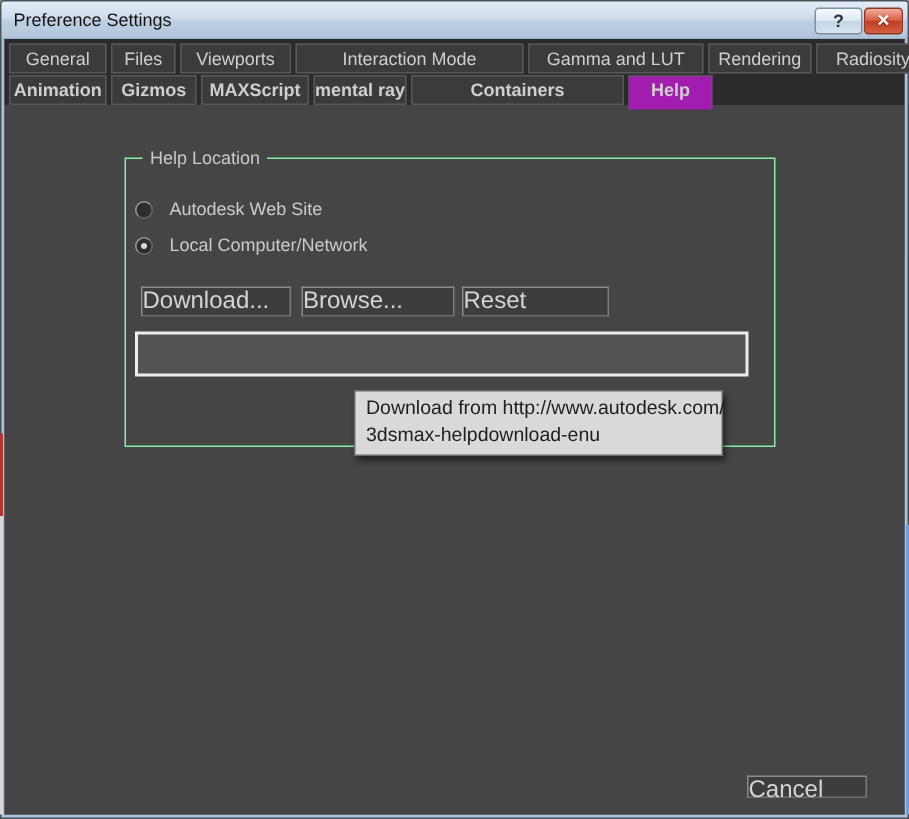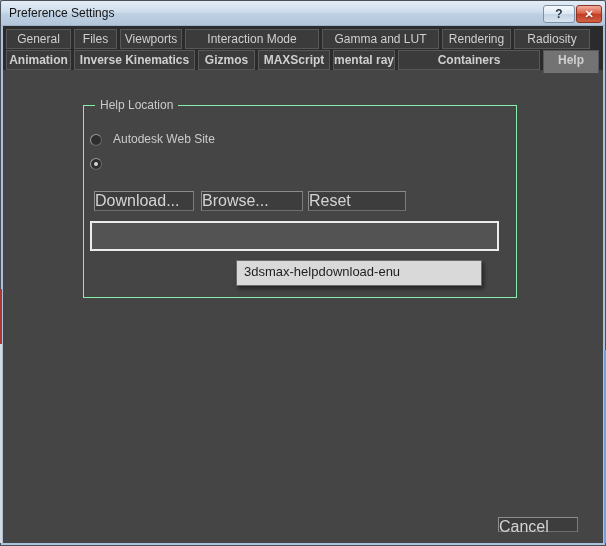--- a/index.html
+++ b/index.html
@@ -20,21 +20,21 @@
              text-shadow:0 1px 1px rgba(60,0,0,.6);font-size:11px;
              background:linear-gradient(#efae9d,#da6248 45%,#c23d23 52%,#cf6146);}
   
   .content{position:absolute;left:3px;right:3px;top:26px;bottom:3px;background:#454545;}
   .tabstrip{position:absolute;top:0;left:0;right:0;height:44px;background:#2b2b2b;z-index:2;}
   .tabrow{position:absolute;left:3px;right:0;height:20px;display:flex;}
   .row1{top:3px;} .row2{top:24px;font-weight:bold;}
   .tab{flex:0 0 auto;height:20px;line-height:19px;text-align:center;font-size:12px;
        color:#cfcfcf;background:#3b3b3b;border:1px solid #585858;margin-right:3px;
        overflow:hidden;white-space:nowrap;cursor:default;}
-  .tab.active{background:#737373;border-bottom:none;height:23px;}
+  .tab.active{background:#a21caf;border-bottom:none;height:23px;}
   .pane{position:absolute;left:0;right:0;top:44px;bottom:0;background:#454545;}
   
   .groupbox{position:absolute;left:80px;top:35px;width:434px;height:193px;
             border:1px solid #86efac;}
   .group-label{position:absolute;left:11px;top:-8px;background:#454545;padding:0 5px;
                font-size:12px;color:#c9c9c9;}
   .radio-row{position:absolute;left:6px;height:14px;display:flex;align-items:flex-end;cursor:default;}
   .radio-circle{width:12px;height:12px;border-radius:50%;background:#2e2e2e;
                 border:1px solid #9a9a9a;border-right-color:#6a6a6a;border-bottom-color:#6a6a6a;
                 margin-right:11px;position:relative;flex:0 0 auto;}
@@ -73,29 +73,28 @@
     <div class="cap-btn help-btn">?</div>
     <div class="cap-btn close-btn">✕</div>
   </div>
 
   <div class="content">
 
     <div class="tabstrip">
       <div class="tabrow row1">
         <div class="tab" style="width:65px">General</div>
         <div class="tab" style="width:43px">Files</div>
-        <div class="tab" style="width:62px">Viewports</div>
-        <div class="tab" style="width:134px">Interaction Mode</div>
+        <div class="tab" style="width:74px">Viewports</div>
+        <div class="tab" style="width:152px">Interaction Mode</div>
         <div class="tab" style="width:117px">Gamma and LUT</div>
         <div class="tab" style="width:69px">Rendering</div>
         <div class="tab" style="width:76px">Radiosity</div>
       </div>
       <div class="tabrow row2">
         <div class="tab" style="width:65px">Animation</div>
-        <div class="tab" style="width:121px">Inverse Kinematics</div>
         <div class="tab" style="width:57px">Gizmos</div>
         <div class="tab" style="width:72px">MAXScript</div>
         <div class="tab" style="width:62px">mental ray</div>
         <div class="tab" style="width:142px">Containers</div>
         <div class="tab active" style="width:56px">Help</div>
       </div>
     </div>
 
     <div class="pane">
 
@@ -104,29 +103,31 @@
 
         <div class="radio-row" style="top:26px">
           <span class="radio-circle"></span>
           <span class="radio-label">Autodesk Web Site</span>
         </div>
 
         <div class="radio-row selected" style="top:50px">
           <span class="radio-circle">
               <span class="dot"></span>
             </span>
+          <span class="radio-label">Local Computer/Network</span>
         </div>
 
         <div class="btn" style="left:10px;top:85px;width:100px">Download...</div>
         <div class="btn" style="left:117px;top:85px;width:102px">Browse...</div>
         <div class="btn" style="left:224px;top:85px;width:98px">Reset</div>
 
         <input class="path-field" value="" style="">
 
         <div class="tooltip">
+          <div>Download from http://www.autodesk.com/</div>
           <div>3dsmax-helpdownload-enu</div>
         </div>
       </div>
 
       <div class="btn cancel-btn">Cancel</div>
 
     </div>
   </div>
 
   <div class="edge edge-red"></div>

